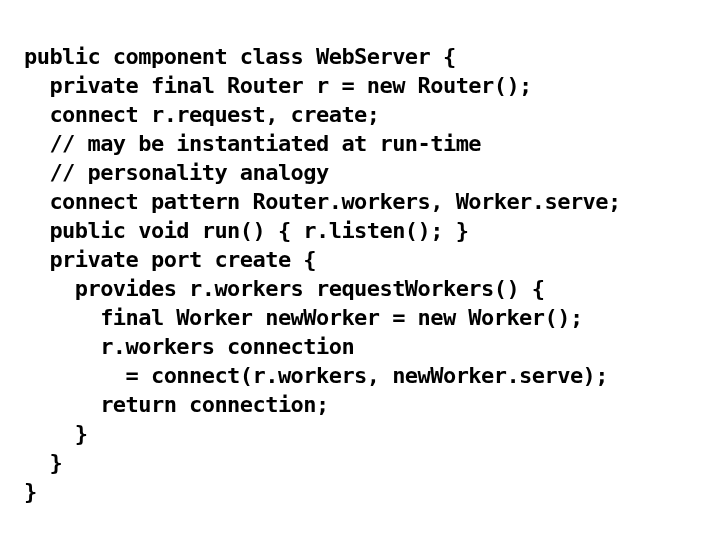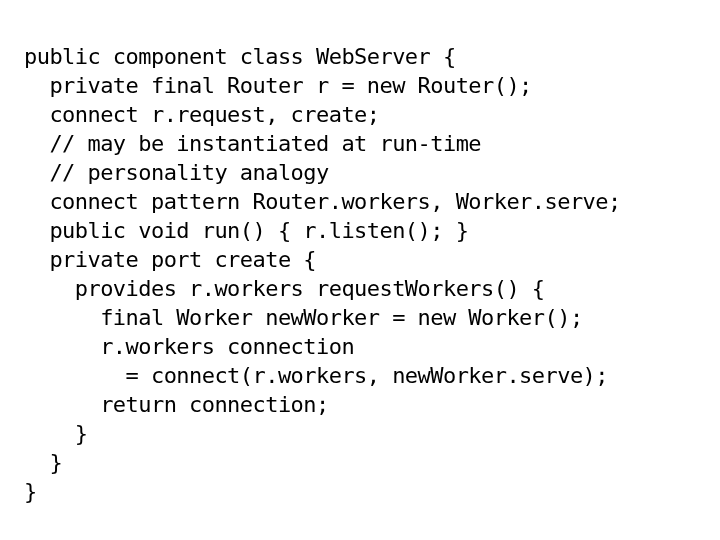--- a/index.html
+++ b/index.html
@@ -19,20 +19,21 @@
     position: absolute;
     left: 24px;
     top: 20px;
     width: 696px;
     font-family: "DejaVu Sans Mono", "Liberation Mono", monospace;
     font-size: 22px;
     line-height: 29px;
     color: #000000;
     white-space: pre;
     letter-spacing: -0.55px;
+    font-weight: bold;
     -webkit-font-smoothing: none;
   }
   .code-line {
     display: block;
     height: 29px;
     white-space: pre;
   }
   .code-line:empty::before {
     content: " ";
   }

